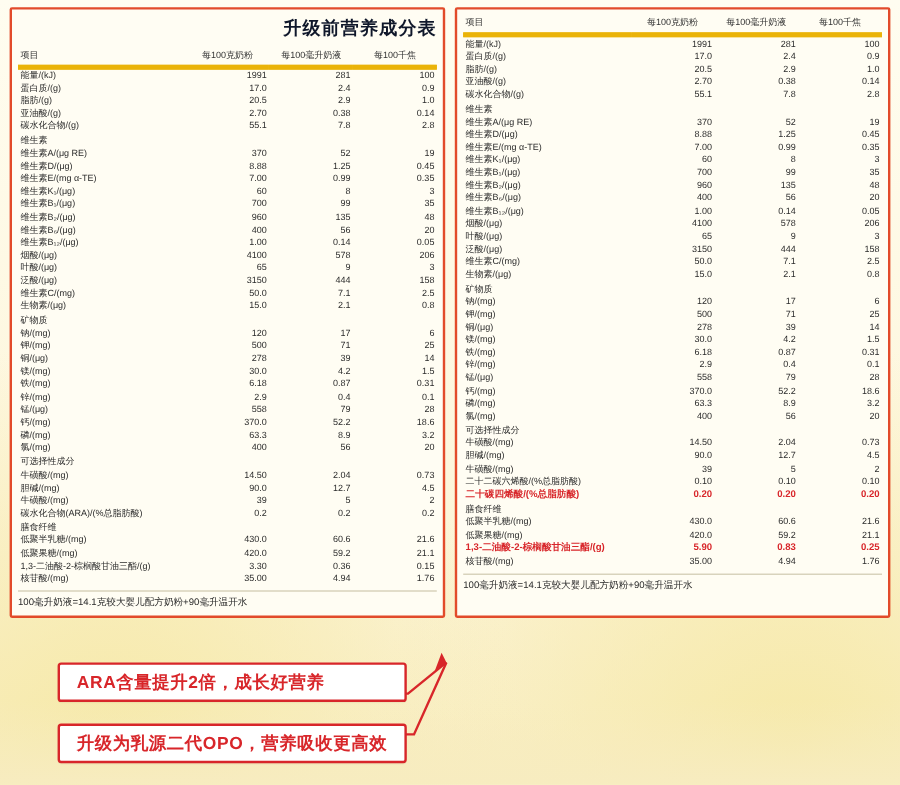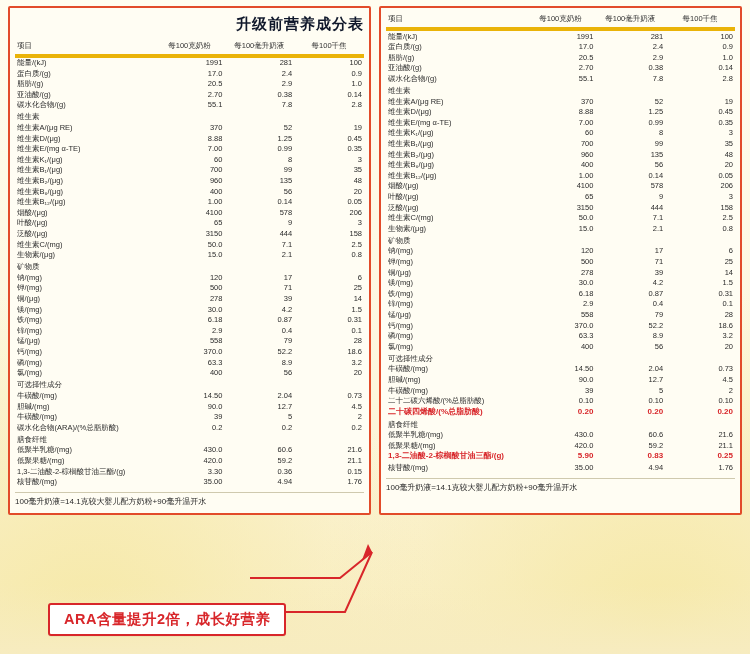--- a/index.html
+++ b/index.html
@@ -646,13 +646,14 @@
 </div>
 
 <svg class="leader" viewBox="0 0 750 654">
   <polyline points="372,552 340,578 250,578" fill="none" stroke="#d8262a" stroke-width="2"></polyline>
   <polyline points="372,552 345,612 250,612" fill="none" stroke="#d8262a" stroke-width="2"></polyline>
   <polygon points="372,552 362,560 368,544" fill="#d8262a"></polygon>
 </svg>
 
 <div class="callouts">
   <div class="callout">ARA含量提升2倍，成长好营养</div>
+  <div class="callout">升级为乳源二代OPO，营养吸收更高效</div>
 </div>
 
 </body></html>

